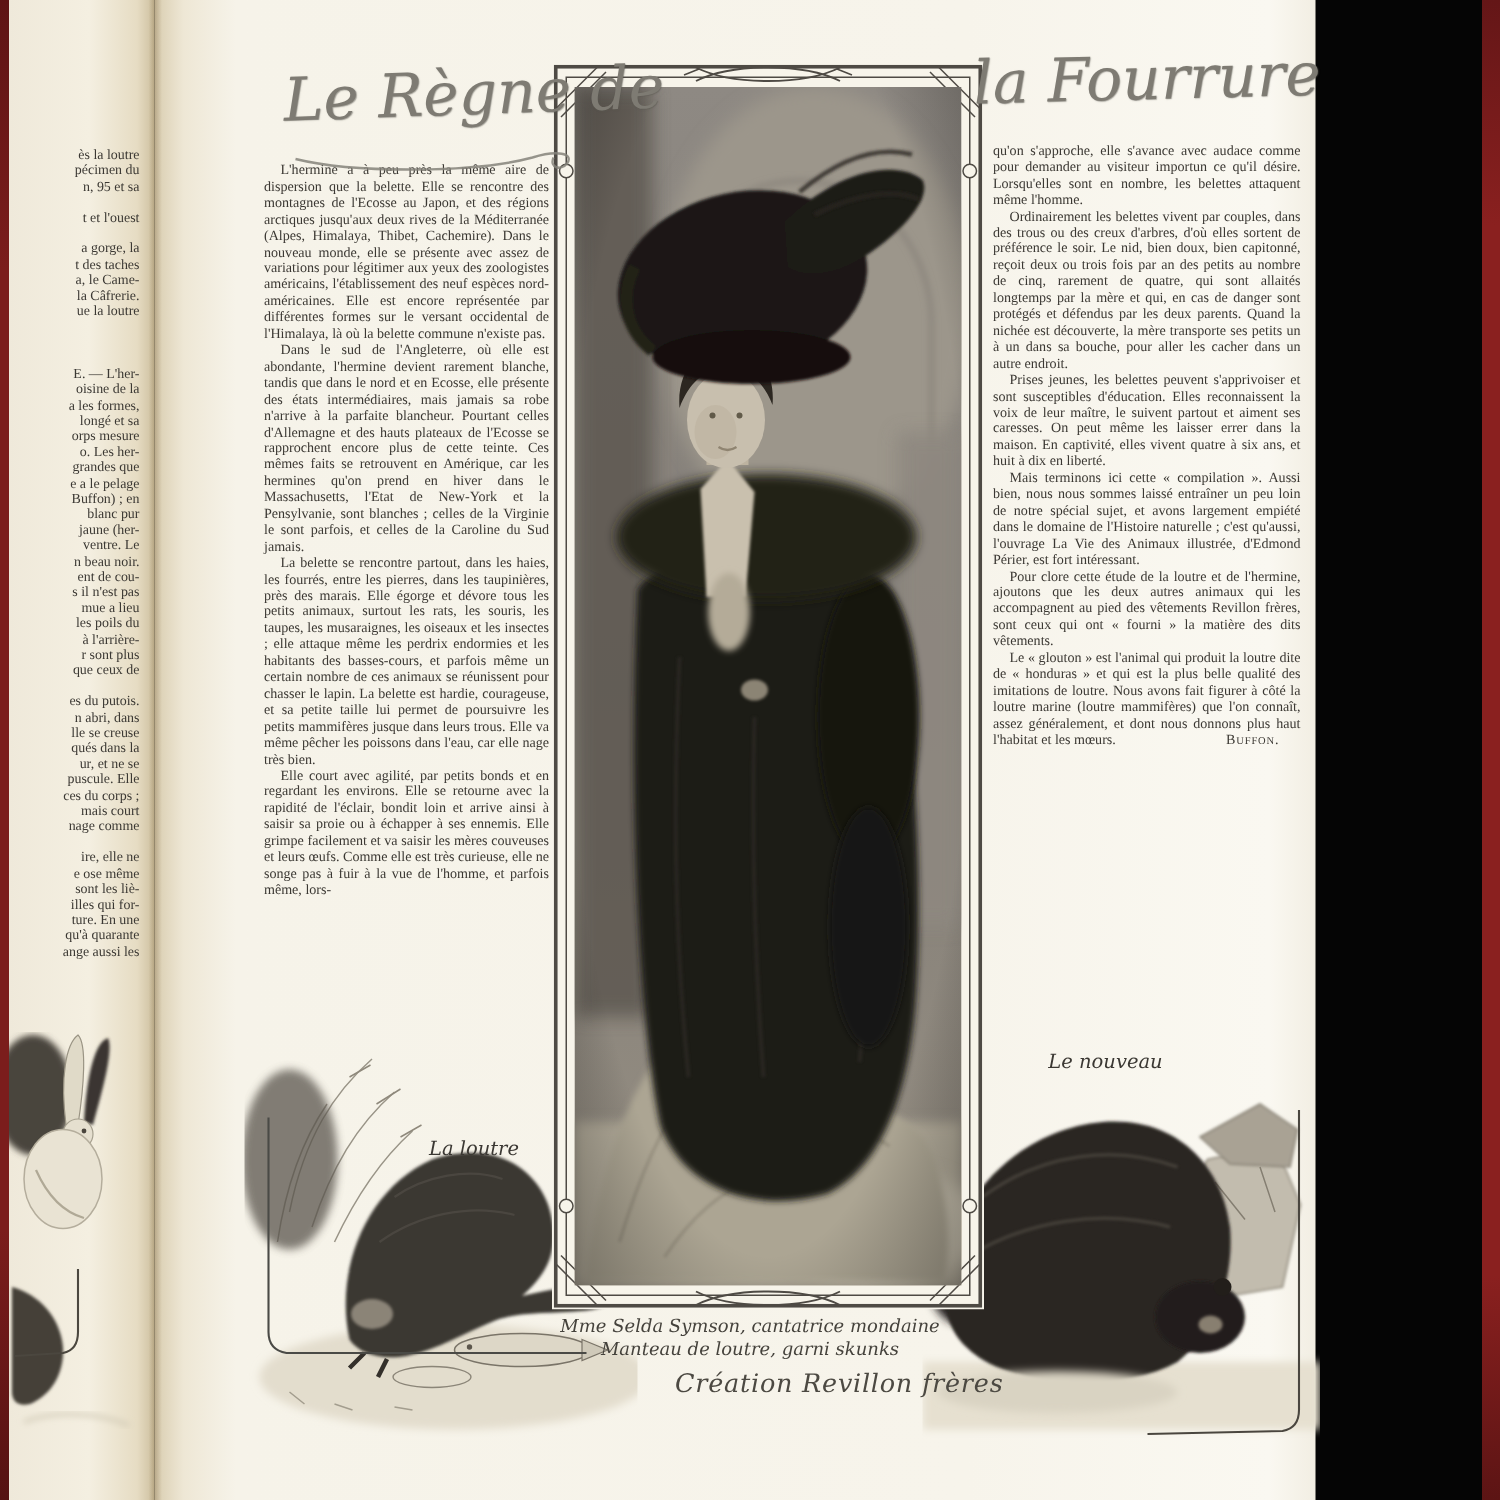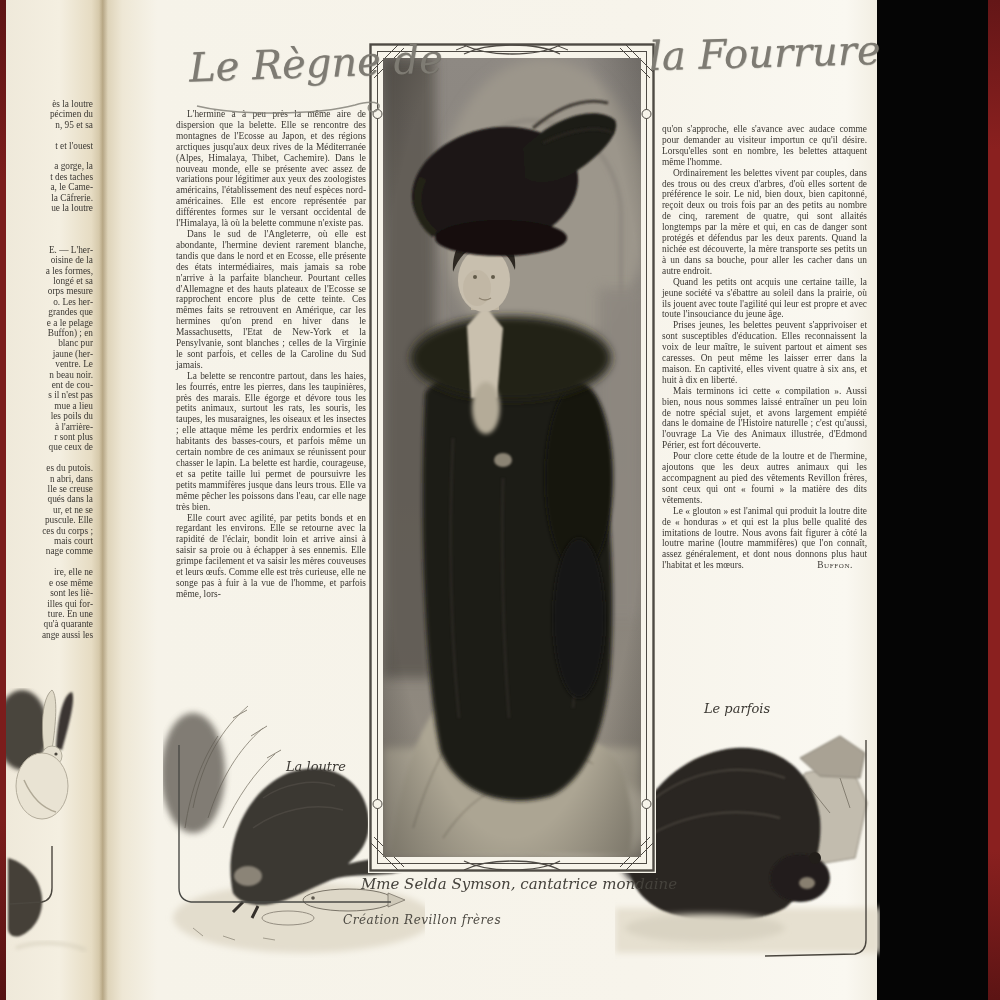--- a/index.html
+++ b/index.html
@@ -27,33 +27,33 @@
   
   .title { position:absolute; font-family:"DejaVu Serif",serif; font-style:italic; color:#7e7b73;
            z-index:3; white-space:nowrap; text-shadow:0.5px 0.5px 0.8px rgba(90,88,80,0.55); }
   .title-left  { left:86px;  top:40px; font-size:40px; transform:rotate(-2deg); }
   .title-right { left:546px; top:30px; font-size:40px; transform:rotate(-1.5deg); }
   .title-flourish { position:absolute; left:90px; top:96px; z-index:3; }
 
   
   .body-col { position:absolute; font-size:9.4px; line-height:10.9px; color:#3b3833; text-align:justify; z-index:1; }
   .body-col p { margin:0; text-indent:11px; }
-  .body-col p.no-indent { text-indent:0;margin-top:28px; }
+  .body-col p.no-indent { text-indent:0; }
   .col-left  { left:73px;  top:109px; width:190px; }
   .col-right { left:559px; top:96px;  width:205px; }
   .signature { text-align:right; padding-right:14px; font-variant:small-caps; letter-spacing:0.6px; margin-top:-10.9px; }
 
   
   .photo-frame { position:absolute; left:265px; top:42px; width:288px; height:831px; z-index:2; }
   .photo-frame svg { display:block; width:100%; height:100%; }
 
-  .photo-caption { position:absolute; left:257px; top:877px; width:318px; text-align:center; z-index:3;
-                   font-family:"DejaVu Serif",serif; font-style:italic; font-size:15px; line-height:15px; color:#45423c; }
-  .credit { position:absolute; left:240px; top:913px; width:338px; text-align:left; z-index:3;
-            font-family:"DejaVu Serif",serif; font-style:italic; font-size:12px; color:#4c4942; letter-spacing:0.5px; }
+  .photo-caption { position:absolute; left:238px; top:877px; width:318px; text-align:center; z-index:3;
+                   font-family:"DejaVu Serif",serif; font-style:italic; font-size:12px; line-height:15px; color:#45423c; }
+  .credit { position:absolute; left:228px; top:913px; width:338px; text-align:right; z-index:3;
+            font-family:"DejaVu Serif",serif; font-style:italic; font-size:17px; color:#4c4942; letter-spacing:0.5px; }
 
   .illus-caption { position:absolute; font-family:"DejaVu Serif",serif; font-style:italic;
                    font-size:13px; color:#3b3833; z-index:3; text-align:center; }
   .cap-loutre  { left:113px; top:727px; width:200px;margin-top:32px; }
   .cap-glouton { left:534px; top:701px; width:200px; }
 
   .illus { position:absolute; z-index:1; }
   .loutre-illus  { left:60px;  top:688px; }
   .glouton-illus { left:512px; top:718px; }
   .adjacent-illus { position:absolute; left:0; top:688px; }
@@ -155,23 +155,22 @@
     <div class="body-col col-left">
       <p>L'hermine a à peu près la même aire de dispersion que la belette. Elle se rencontre des montagnes de l'Ecosse au Japon, et des régions arctiques jusqu'aux deux rives de la Méditerranée (Alpes, Himalaya, Thibet, Cachemire). Dans le nouveau monde, elle se présente avec assez de variations pour légitimer aux yeux des zoologistes américains, l'établissement des neuf espèces nord-américaines. Elle est encore représentée par différentes formes sur le versant occidental de l'Himalaya, là où la belette commune n'existe pas.</p>
       <p>Dans le sud de l'Angleterre, où elle est abondante, l'hermine devient rarement blanche, tandis que dans le nord et en Ecosse, elle présente des états intermédiaires, mais jamais sa robe n'arrive à la parfaite blancheur. Pourtant celles d'Allemagne et des hauts plateaux de l'Ecosse se rapprochent encore plus de cette teinte. Ces mêmes faits se retrouvent en Amérique, car les hermines qu'on prend en hiver dans le Massachusetts, l'Etat de New-York et la Pensylvanie, sont blanches ; celles de la Virginie le sont parfois, et celles de la Caroline du Sud jamais.</p>
       <p>La belette se rencontre partout, dans les haies, les fourrés, entre les pierres, dans les taupinières, près des marais. Elle égorge et dévore tous les petits animaux, surtout les rats, les souris, les taupes, les musaraignes, les oiseaux et les insectes ; elle attaque même les perdrix endormies et les habitants des basses-cours, et parfois même un certain nombre de ces animaux se réunissent pour chasser le lapin. La belette est hardie, courageuse, et sa petite taille lui permet de poursuivre les petits mammifères jusque dans leurs trous. Elle va même pêcher les poissons dans l'eau, car elle nage très bien.</p>
       <p>Elle court avec agilité, par petits bonds et en regardant les environs. Elle se retourne avec la rapidité de l'éclair, bondit loin et arrive ainsi à saisir sa proie ou à échapper à ses ennemis. Elle grimpe facilement et va saisir les mères couveuses et leurs œufs. Comme elle est très curieuse, elle ne songe pas à fuir à la vue de l'homme, et parfois même, lors-</p>
     </div>
 
     <div class="body-col col-right">
       <p class="no-indent">qu'on s'approche, elle s'avance avec audace comme pour demander au visiteur importun ce qu'il désire. Lorsqu'elles sont en nombre, les belettes attaquent même l'homme.</p>
       <p>Ordinairement les belettes vivent par couples, dans des trous ou des creux d'arbres, d'où elles sortent de préférence le soir. Le nid, bien doux, bien capitonné, reçoit deux ou trois fois par an des petits au nombre de cinq, rarement de quatre, qui sont allaités longtemps par la mère et qui, en cas de danger sont protégés et défendus par les deux parents. Quand la nichée est découverte, la mère transporte ses petits un à un dans sa bouche, pour aller les cacher dans un autre endroit.</p>
-      <p>Quand les petits ont acquis une certaine taille, la jeune société va s'ébattre au soleil dans la prairie, où ils jouent avec toute l'agilité qui leur est propre et avec toute l'insouciance du jeune âge.</p>
       <p>Prises jeunes, les belettes peuvent s'apprivoiser et sont susceptibles d'éducation. Elles reconnaissent la voix de leur maître, le suivent partout et aiment ses caresses. On peut même les laisser errer dans la maison. En captivité, elles vivent quatre à six ans, et huit à dix en liberté.</p>
-      <p>Mais terminons ici cette « compilation ». Aussi bien, nous nous sommes laissé entraîner un peu loin de notre spécial sujet, et avons largement empiété dans le domaine de l'Histoire naturelle ; c'est qu'aussi, l'ouvrage La Vie des Animaux illustrée, d'Edmond Périer, est fort découverte.</p>
+      <p>Mais terminons ici cette « compilation ». Aussi bien, nous nous sommes laissé entraîner un peu loin de notre spécial sujet, et avons largement empiété dans le domaine de l'Histoire naturelle ; c'est qu'aussi, l'ouvrage La Vie des Animaux illustrée, d'Edmond Périer, est fort intéressant.</p>
       <p>Pour clore cette étude de la loutre et de l'hermine, ajoutons que les deux autres animaux qui les accompagnent au pied des vêtements Revillon frères, sont ceux qui ont « fourni » la matière des dits vêtements.</p>
       <p>Le « glouton » est l'animal qui produit la loutre dite de « honduras » et qui est la plus belle qualité des imitations de loutre. Nous avons fait figurer à côté la loutre marine (loutre mammifères) que l'on connaît, assez généralement, et dont nous donnons plus haut l'habitat et les mœurs.</p>
       <div class="signature">Buffon.</div>
     </div>
 
     <div class="photo-frame">
       <svg viewBox="0 0 288 831">
         <defs>
           <clipPath id="photoClip">
               <rect x="0" y="0" width="258" height="799"></rect>
@@ -252,20 +251,21 @@
           </g>
           <path d="M150,70 C180,45 205,40 225,45 M160,85 C190,70 215,68 230,75" stroke="#2a2620" stroke-width="3" fill="none" opacity="0.8" filter="url(#b1)"></path>
 
           <rect width="258" height="799" fill="url(#vign)"></rect>
         </g>
       </svg>
     </div>
 
     <div class="photo-caption">
       <div>Mme Selda Symson, cantatrice mondaine</div>
+      <div>Manteau de loutre, garni skunks</div>
     </div>
     <div class="credit">Création Revillon frères</div>
 
     <div class="illus-caption cap-loutre">La loutre</div>
     <svg class="illus loutre-illus" width="262" height="270" viewBox="0 0 262 270">
       <defs>
         <filter id="lb1" x="-30%" y="-30%" width="160%" height="160%">
             <feGaussianBlur stdDeviation="1"></feGaussianBlur>
           </filter>
         <filter id="lb3" x="-40%" y="-40%" width="180%" height="180%">
@@ -281,21 +281,21 @@
       <circle cx="150" cy="210" r="1.8" fill="#5c564c"></circle>
       <ellipse cx="125" cy="230" rx="26" ry="7" fill="none" stroke="#8b8578" stroke-width="0.9"></ellipse>
       <path d="M70,205 C60,160 80,105 125,85 C170,70 200,95 205,125 C210,152 196,166 185,176 C205,171 236,166 248,173 C252,179 240,185 225,186 C205,188 185,186 168,192 C148,200 128,212 108,216 C90,219 76,214 70,205 Z" fill="#3b3733" filter="url(#lb1)"></path>
       <ellipse cx="85" cy="188" rx="14" ry="10" fill="#9a9284" opacity="0.85" filter="url(#lb1)"></ellipse>
       <path d="M80,214 l-10,10 M95,218 l-6,12" stroke="#34302b" stroke-width="3" fill="none"></path>
       <path d="M100,110 C120,96 150,90 172,98 M90,140 C115,122 150,114 180,122" stroke="#55504a" stroke-width="1.5" fill="none" opacity="0.6"></path>
       <path d="M16,57 L16,200 Q16,212 28,214 L228,214" stroke="#4a4a46" stroke-width="1.4" fill="none"></path>
       <path d="M30,240 l10,8 M60,248 l12,4 M100,250 l12,2" stroke="#a39d8e" stroke-width="1" fill="none"></path>
     </svg>
 
-    <div class="illus-caption cap-glouton">Le parfois</div>
+    <div class="illus-caption cap-glouton">Le nouveau</div>
     <svg class="illus glouton-illus" width="265" height="245" viewBox="0 0 265 245">
       <defs>
         <filter id="gb1" x="-30%" y="-30%" width="160%" height="160%">
             <feGaussianBlur stdDeviation="1"></feGaussianBlur>
           </filter>
         <filter id="gb3" x="-40%" y="-40%" width="180%" height="180%">
             <feGaussianBlur stdDeviation="3"></feGaussianBlur>
           </filter>
       </defs>
       <rect x="0" y="190" width="265" height="45" fill="#e6e0d0" filter="url(#gb3)"></rect>

